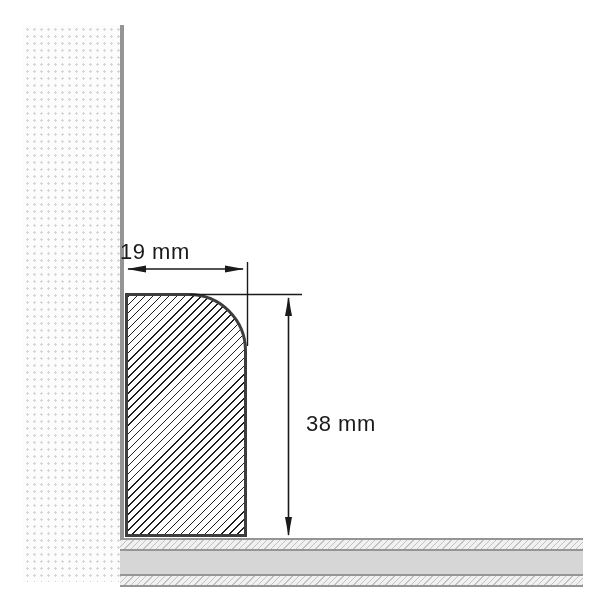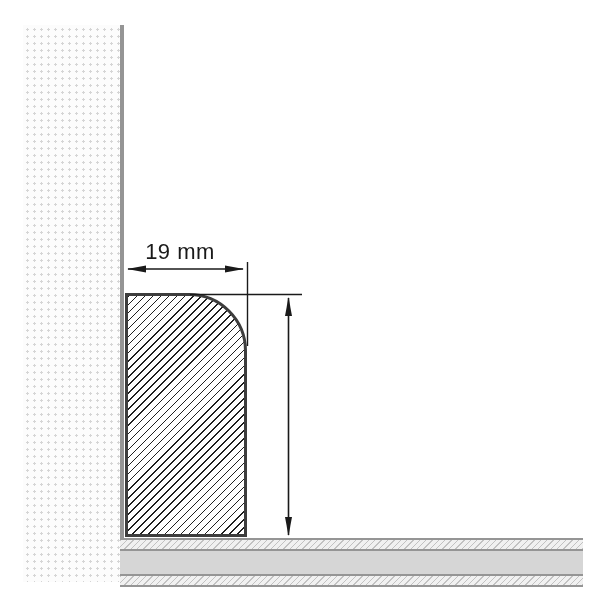--- a/index.html
+++ b/index.html
@@ -51,21 +51,21 @@
   .dim-svg{position:absolute;left:0;top:0;width:604px;height:604px;pointer-events:none;}
   .dim-svg line,.dim-svg path{stroke:var(--dimension-line,#1a1a1a);fill:none;}
   .dim-svg polygon{fill:var(--dimension-line,#1a1a1a);stroke:none;}
   .dim-label{
     position:absolute;
     color:var(--dimension-line,#1a1a1a);
     font-size:22px;line-height:22px;
     white-space:nowrap;
     letter-spacing:0.5px;
   }
-  .dim-label-width{left:120px;top:241px;width:120px;text-align:center;}
+  .dim-label-width{left:120px;top:241px;width:120px;}
   .dim-label-height{left:306px;top:413px;}
 </style>
 </head>
 <body>
 
 <div id="stage">
 
   <div class="wall-texture"></div>
   <div class="wall-line"></div>
 
@@ -90,14 +90,15 @@
     <line x1="247.5" y1="262" x2="247.5" y2="346" stroke-width="1.4"></line>
 
     <line x1="190" y1="294.5" x2="302" y2="294.5" stroke-width="1.4"></line>
 
     <line x1="288.5" y1="298" x2="288.5" y2="535" stroke-width="1.6"></line>
     <polygon points="288.5,297 285,316 292,316"></polygon>
     <polygon points="288.5,536 285,517 292,517"></polygon>
   </svg>
 
   <div class="dim-label dim-label-width">19 mm</div>
+  <div class="dim-label dim-label-height">38 mm</div>
 
 </div>
 
 </body></html>

